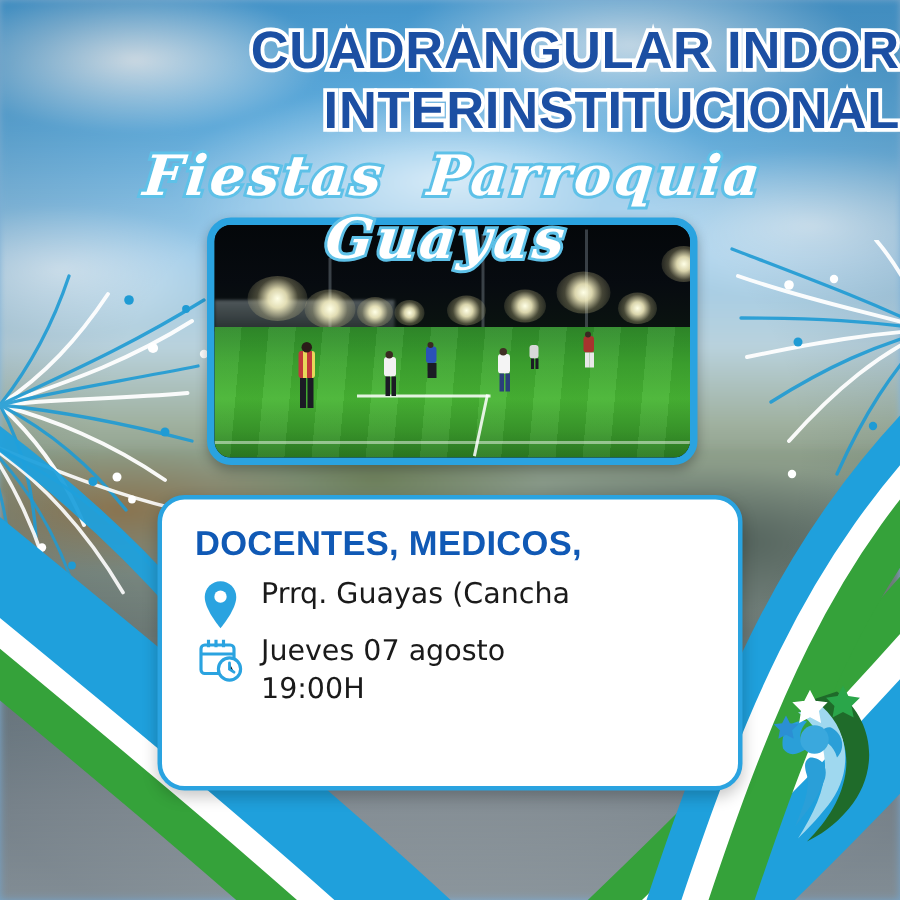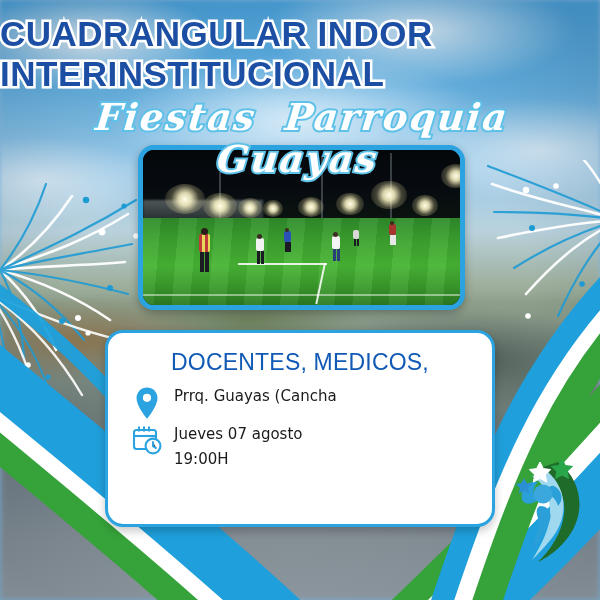--- a/index.html
+++ b/index.html
@@ -40,21 +40,21 @@
 
   
   .fw{position:absolute;}
   .fw svg{display:block;}
 
   
   .ribbons{position:absolute;inset:0;}
 
   
   .headline{
-    position:absolute;left:0;top:14px;width:600px;text-align:left;
+    position:absolute;left:0;top:14px;width:600px;text-align:right;
     z-index:6;
   }
   .h-line{
     font-weight:bold;font-size:35px;letter-spacing:.5px;line-height:40px;
     color:#1c4fa3;
     -webkit-text-stroke:5px #ffffff;
     paint-order:stroke fill;
     text-shadow:0 2px 2px rgba(255,255,255,.55);
   }
   .script{
@@ -105,28 +105,28 @@
   .line-white{position:absolute;background:rgba(255,255,255,.85);}
 
   
   .info-card{
     position:absolute;left:105px;top:330px;width:390px;height:197px;
     background:#ffffff;border:3px solid #2aa3e0;border-radius:18px;
     z-index:7;box-shadow:0 4px 10px rgba(0,0,0,.22);
     padding:16px 22px 10px 22px;
   }
   .card-title{
-    text-align:center;color:#1059b5;font-weight:normal;
+    text-align:left;color:#1059b5;font-weight:bold;
     font-size:23px;line-height:26px;letter-spacing:.2px;
   }
   .rows{margin-top:9px;}
   .row{display:flex;align-items:flex-start;gap:10px;margin-top:2px;}
   .row .ico{flex:0 0 34px;display:flex;justify-content:center;padding-top:2px;}
   .row .txt{
-    color:#1a1a1a;font-size:15px;line-height:25px;
+    color:#1a1a1a;font-size:19px;line-height:25px;
     font-family:"DejaVu Sans",sans-serif;font-weight:400;
   }
 
   
   .logo{position:absolute;right:10px;bottom:30px;z-index:8;}
 </style>
 </head>
 <body>
 
 <div id="poster">

